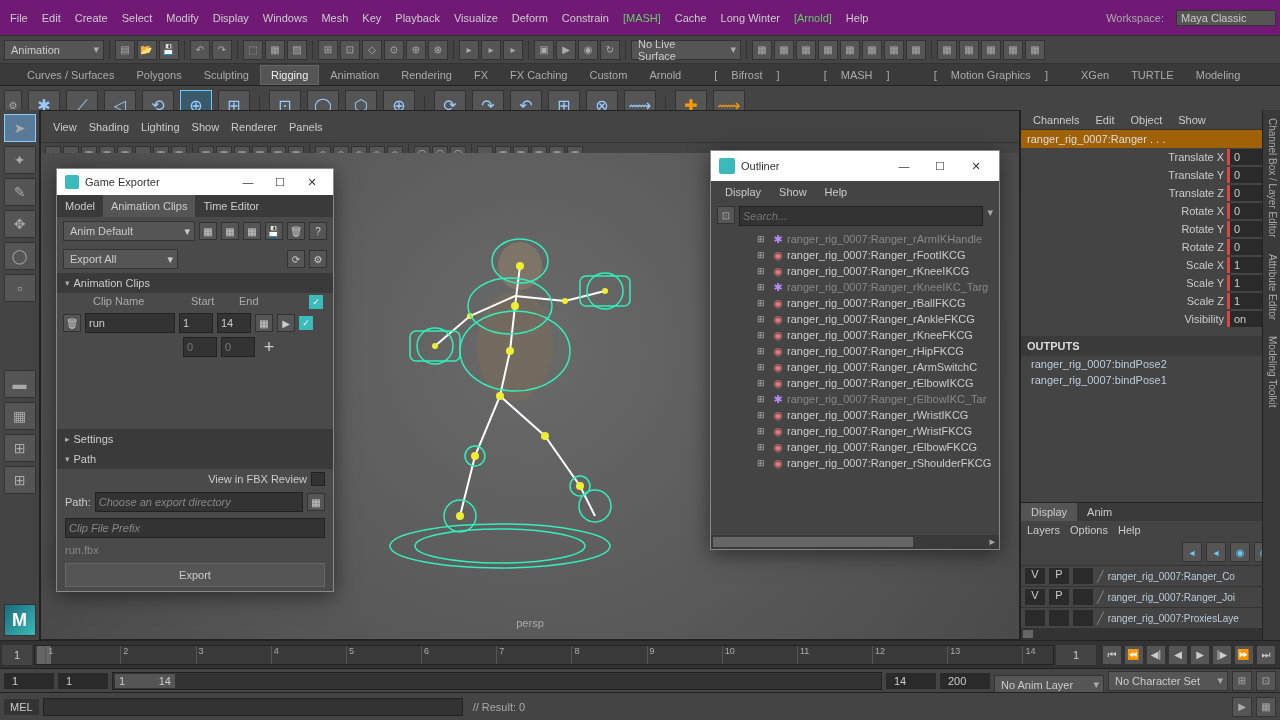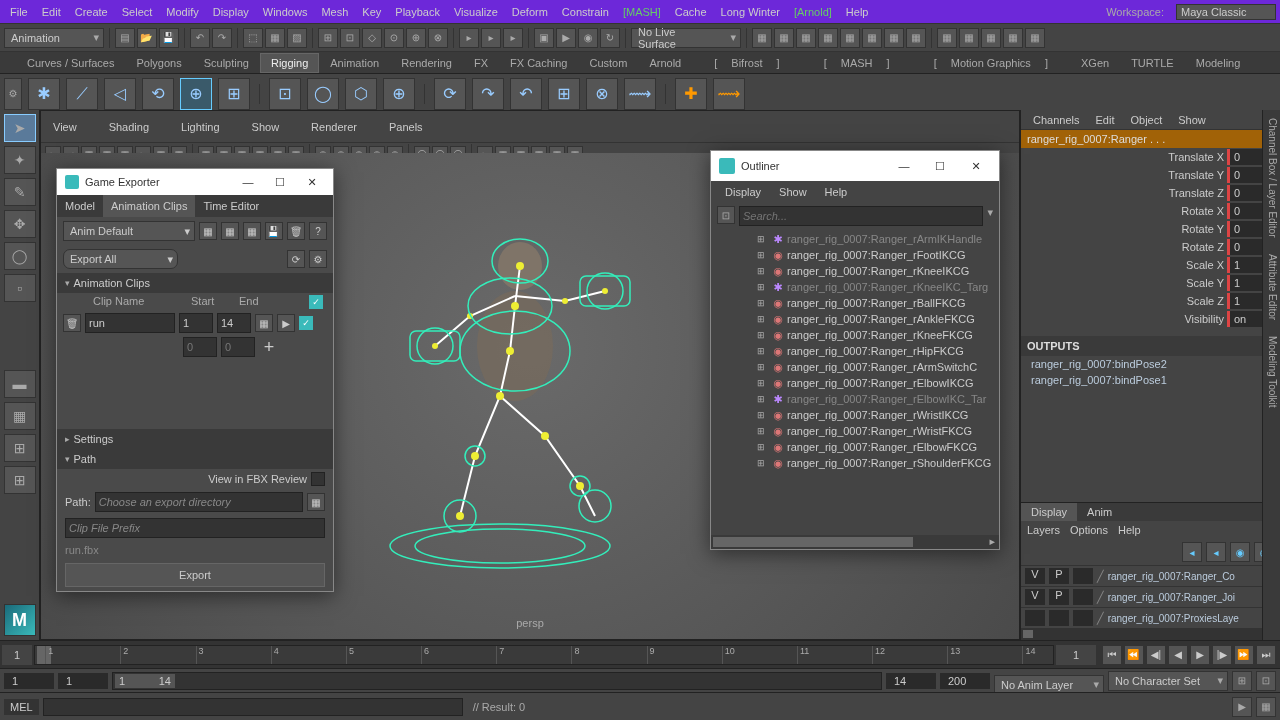--- a/index.html
+++ b/index.html
@@ -1,17 +1,17 @@
 <!DOCTYPE html>
 <html><head>
 <meta charset="utf-8">
 <style>
 * { margin:0; padding:0; box-sizing:border-box; font-family:"Segoe UI",Arial,sans-serif; font-size:11px; user-select:none; }
 body { width:1280px; height:720px; background:#444; color:#ccc; overflow:hidden; position:relative; }
-.menubar { height:24px; background:#6d28d9; display:flex; align-items:center; padding:0 4px; gap:2px; border-bottom:1px solid #333; }
+.menubar { height:36px; background:#701a75; display:flex; align-items:center; padding:0 4px; gap:2px; border-bottom:1px solid #333; }
 .menubar span { padding:2px 6px; cursor:pointer; }
 .menubar .green { color:#6c6; }
 .wspace { margin-left:auto; display:flex; align-items:center; gap:6px; color:#aaa; }
 .wspace input { background:#555; border:1px solid #333; color:#ccc; padding:1px 4px; width:100px;height:16px; }
 .toolbar1 { height:28px; background:#444; display:flex; align-items:center; padding:0 4px; gap:2px; border-bottom:1px solid #333; }
 .dd { background:#555; border:1px solid #333; padding:2px 26px 2px 6px; position:relative; height:20px; display:flex; align-items:center; }
 .dd::after{ content:"▾"; position:absolute; right:4px; color:#aaa; }
 .ico { width:20px; height:20px; background:#555; border:1px solid #333; display:flex; align-items:center; justify-content:center; font-size:10px; color:#aaa;}
 .sep { width:1px; height:20px; background:#333; margin:0 3px; }
 .group{display:flex;gap:2px;}
@@ -22,21 +22,21 @@
 .shelf { height:40px; background:#444; display:flex; align-items:center; padding:0 4px; gap:6px; border-bottom:1px solid #222;}
 .sico{width:32px;height:32px;background:#555;border:1px solid #333;display:flex;align-items:center;justify-content:center;color:#9cf;font-size:16px;}
 .sico.hl{background:#3a5a6a;border-color:#6cf;}
 .main { position:absolute; top:110px; left:0; right:0; bottom:80px; display:flex; }
 .leftbar { width:40px; background:#444; border-right:1px solid #222; display:flex; flex-direction:column; gap:4px; padding:4px 2px; align-items:center;}
 .leftbar .t{width:32px;height:28px;background:#555;border:1px solid #333;display:flex;align-items:center;justify-content:center;color:#aaa;font-size:14px;}
 .leftbar .t.sel{background:#5a7a9a;border-color:#8cf;}
 .leftbar .gap{height:60px;}
 .leftbar .logo{width:32px;height:32px;background:linear-gradient(135deg,#1a6a7a,#3ababa);border:1px solid #333;margin-top:auto;color:#fff;font-size:18px;display:flex;align-items:center;justify-content:center;font-weight:bold;}
 .viewport { flex:1; background:#5a5a5a; position:relative; border:1px solid #222;}
-.vpmenu{height:32px;background:#444;display:flex;align-items:center;gap:20px;padding:0 6px;border-bottom:1px solid #333;}
+.vpmenu{height:32px;background:#444;display:flex;align-items:center;gap:0;padding:0 6px;border-bottom:1px solid #333;}
 .vpmenu span{padding:0 6px;}
 .vptool{height:22px;background:#444;display:flex;align-items:center;gap:2px;padding:0 4px;border-bottom:1px solid #222;}
 .vptool .ico{width:16px;height:16px;font-size:9px;}
 .canvas{position:absolute;top:42px;left:0;right:0;bottom:0;background:radial-gradient(circle at 50% 40%,#6a6a6a,#4a4a4a);overflow:hidden;}
 .rig{position:absolute;left:50%;top:50%;transform:translate(-50%,-55%);width:300px;height:400px;}
 .camlabel{position:absolute;bottom:10px;left:50%;transform:translateX(-50%);color:#aaa;font-size:11px;}
 .rightpane{width:260px;background:#444;border-left:1px solid #222;display:flex;flex-direction:column;}
 .rpmenu{height:20px;background:#444;display:flex;align-items:center;gap:4px;padding:0 6px;border-bottom:1px solid #333;}
 .rpmenu span{padding:0 6px;}
 .chname{background:#a16207;padding:3px 6px;color:#ddd;font-weight:normal;}
@@ -678,21 +678,21 @@
     <div class="gerow">
       <div class="gedd"><span>Anim Default</span></div>
       <div class="geico">▦</div>
         <div class="geico">▦</div>
         <div class="geico">▦</div>
         <div class="geico">💾</div>
         <div class="geico">🗑</div>
         <div class="geico">?</div>
     </div>
     <div class="gerow">
-      <div class="gedd" style="max-width:130px;border-radius:7px;"><span>Export All</span></div>
+      <div class="gedd" style="max-width:130px;"><span>Export All</span></div>
       <div style="flex:1;"></div>
       <div class="geico">⟳</div>
       <div class="geico">⚙</div>
     </div>
     <div class="gesect">
         <span>Animation Clips</span>
       </div>
     <div class="gehdr">
       <span style="width:18px;"></span>
       <span class="cn">Clip Name</span>

